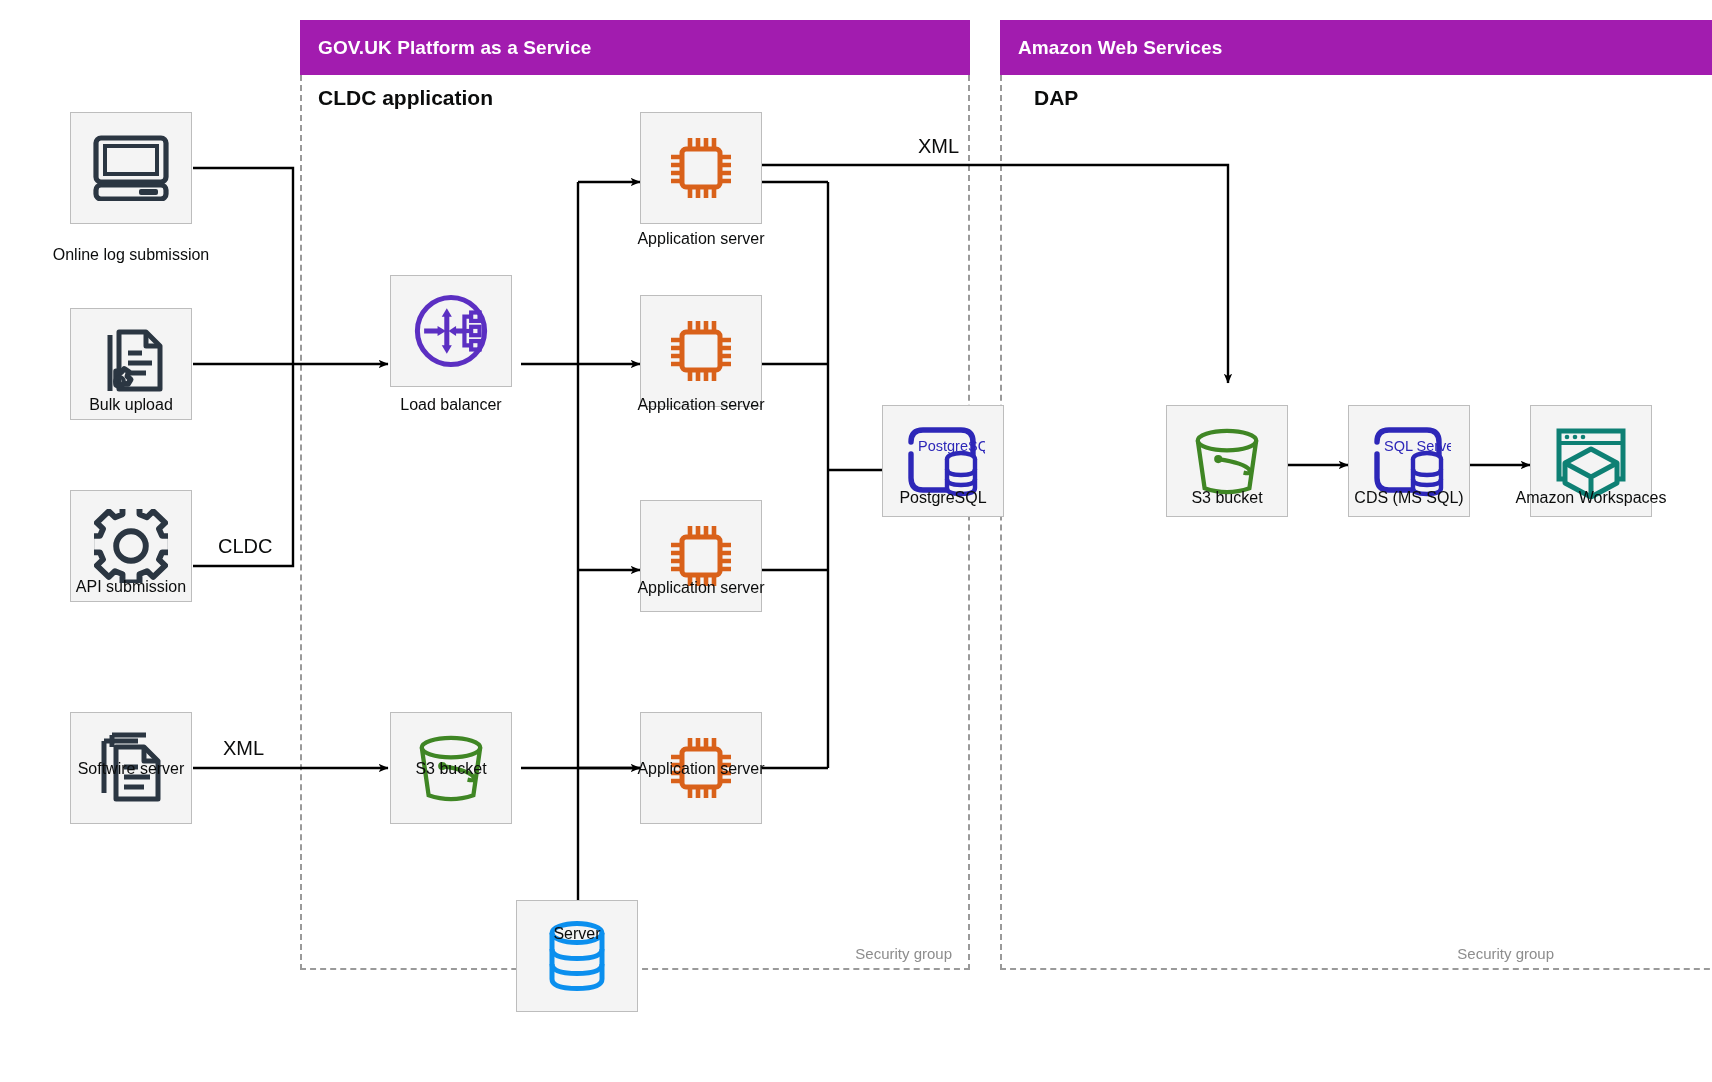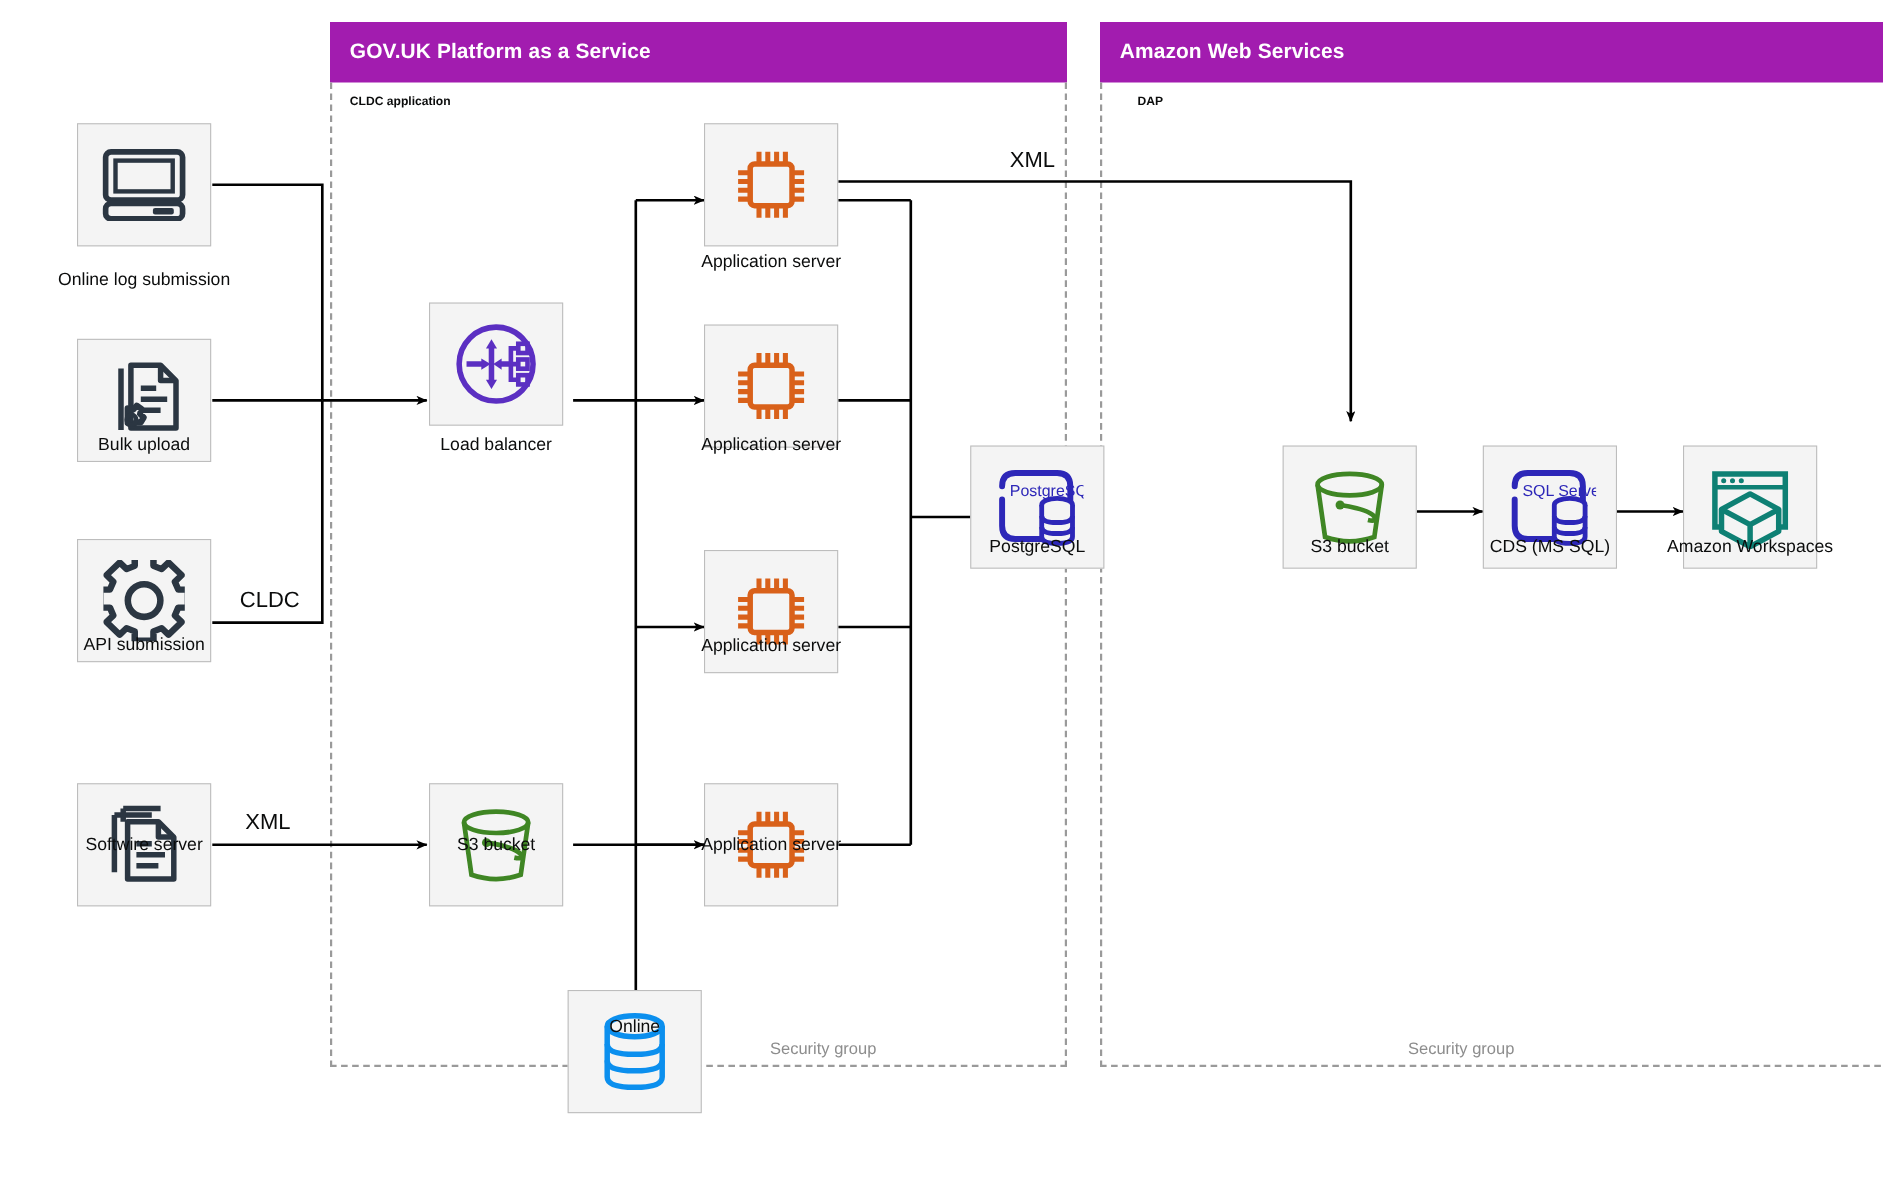--- a/index.html
+++ b/index.html
@@ -10,24 +10,24 @@
   .group-header{
     position:absolute;background:#a21caf;color:#ffffff;
     font-weight:bold;font-size:19px;display:flex;align-items:center;
     padding-left:18px;box-sizing:border-box;letter-spacing:.1px;
   }
   .group-body{
     position:absolute;border:2px dashed #9a9a9a;border-top:none;
     box-sizing:border-box;background:transparent;
   }
   .group-sublabel{
-    position:absolute;font-weight:bold;font-size:11px;color:#0b0c0c;
+    position:absolute;font-weight:bold;font-size:21px;color:#0b0c0c;
   }
   .group-footlabel{
-    position:absolute;font-size:15px;color:#8d8d8d;text-align:left;
+    position:absolute;font-size:15px;color:#8d8d8d;text-align:right;
   }
 
   
   .node{position:absolute;}
   .node-box{
     position:absolute;background:#f4f4f4;border:1px solid #bdbdbd;
     box-sizing:border-box;display:flex;align-items:center;justify-content:center;
   }
   .node-label{
     position:absolute;text-align:center;font-size:16px;color:#0b0c0c;
@@ -208,21 +208,21 @@
 
 <div class="node">
   <div class="node-box" style="left:516px;top:900px;width:122px;height:112px;">
     <svg width="62" height="74" viewBox="0 0 62 74">
       <ellipse cx="31" cy="14" rx="25" ry="9.5" fill="none" stroke="#0b8fee" stroke-width="5"></ellipse>
       <path d="M6,14 L6,60 Q6,69.5 31,69.5 Q56,69.5 56,60 L56,14" fill="none" stroke="#0b8fee" stroke-width="5"></path>
       <path d="M6,30 Q6,39.5 31,39.5 Q56,39.5 56,30" fill="none" stroke="#0b8fee" stroke-width="5"></path>
       <path d="M6,45 Q6,54.5 31,54.5 Q56,54.5 56,45" fill="none" stroke="#0b8fee" stroke-width="5"></path>
     </svg>
   </div>
-  <div class="node-label" style="left:476px;top:925px;width:202px;">Online</div>
+  <div class="node-label" style="left:476px;top:925px;width:202px;">Server</div>
 </div>
 
 <div class="node">
   <div class="node-box" style="left:640px;top:112px;width:122px;height:112px;">
     <svg width="72" height="72" viewBox="0 0 72 72">
       <rect x="17" y="17" width="38" height="38" rx="4" fill="none" stroke="#d9611a" stroke-width="5"></rect>
       <g stroke="#d9611a" stroke-width="4.6">
         <path d="M25,17 L25,6 M33,17 L33,6 M41,17 L41,6 M49,17 L49,6"></path>
         <path d="M25,55 L25,66 M33,55 L33,66 M41,55 L41,66 M49,55 L49,66"></path>
         <path d="M17,25 L6,25 M17,33 L6,33 M17,41 L6,41 M17,49 L6,49"></path>

